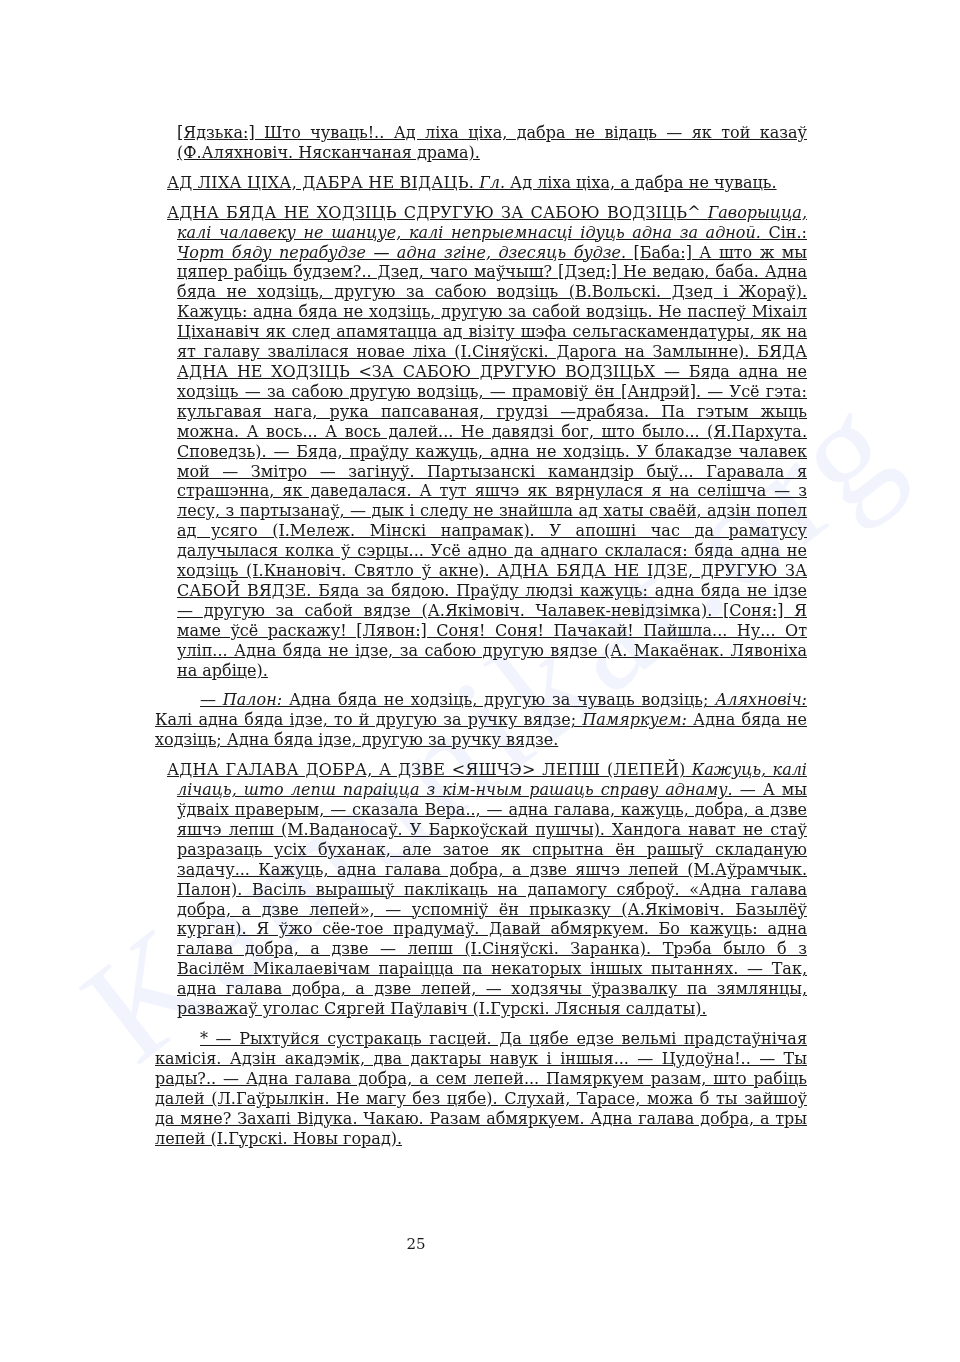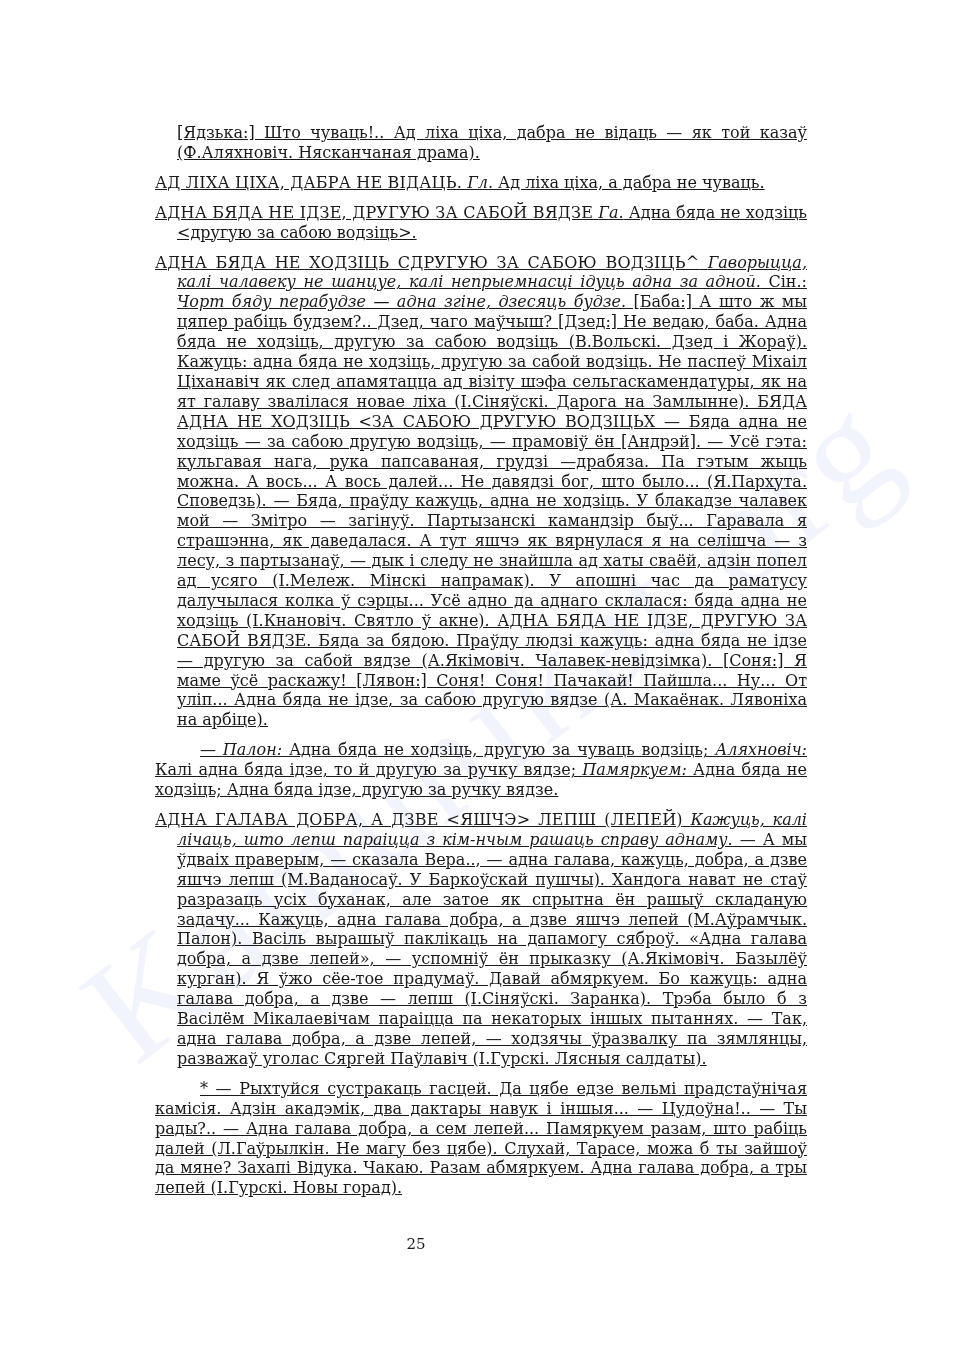--- a/index.html
+++ b/index.html
@@ -6,21 +6,21 @@
   body { width: 960px; height: 1362px; position: relative; overflow: hidden; }
   .page {
     position: absolute; left: 155px; top: 123px; width: 652px;
     font-family: "DejaVu Serif", "Liberation Serif", serif;
     font-size: 16px; line-height: 19.9px; color: #1a1a1a;
     text-align: justify; z-index: 2; text-decoration: underline;
   }
   .entry { margin: 0 0 10px 0; padding-left: 22px; text-indent: -22px; }
   .entry.first-cont { padding-left: 22px; text-indent: 0; }
   .note { margin: 0 0 10px 0; text-indent: 45px; }
-  .head { letter-spacing: 0.2px; }
+  .head { letter-spacing: 0.2px; margin-left: 12px; }
   i, .it { font-style: italic; }
   .pagenum {
     position: absolute; left: 0; width: 832px; top: 1235px; text-align: center;
     font-family: "DejaVu Serif", "Liberation Serif", serif; font-size: 15px; color: #1a1a1a;
   }
   .watermark {
     position: absolute; left: -60px; top: 640px; width: 1100px; text-align: center;
     transform: rotate(-38deg); transform-origin: center;
     font-family: "Liberation Serif", "DejaVu Serif", serif; font-size: 150px;
     color: #5a6ee8; opacity: 0.07; z-index: 1; white-space: nowrap; letter-spacing: 6px;
@@ -32,23 +32,20 @@
 <div class="watermark">Kamunikat.org</div>
 
 <div class="page">
   <p class="entry first-cont">[Ядзька:] Што чуваць!.. Ад ліха ціха, дабра не відаць — як той казаў (Ф.Аляхновіч. Нясканчаная драма).</p>
 
 
   <p class="entry">
     <span class="head">АД ЛІХА ЦІХА, ДАБРА НЕ ВІДАЦЬ.</span><span> </span><i>Гл.</i><span> Ад ліха ціха, а дабра не чуваць.</span>
   </p>
 
-  <p class="entry">
-    <span class="head">АДНА БЯДА НЕ ІДЗЕ, ДРУГУЮ ЗА САБОЙ ВЯДЗЕ</span><span> </span><i>Га.</i><span> Адна бяда не ходзіць &lt;другую за сабою водзіць&gt;.</span>
-  </p>
 
   <p class="entry">
     <span class="head">АДНА БЯДА НЕ ХОДЗІЦЬ СДРУГУЮ ЗА САБОЮ ВОДЗІЦЬ^</span><span> </span><i>Гаворыцца, калі чалавеку не шанцуе, калі непрыемнасці ідуць адна за адной.</i><span> Сін.: </span><i>Чорт бяду перабудзе — адна згіне, дзесяць будзе.</i><span> [Баба:] А што ж мы цяпер рабіць будзем?.. Дзед, чаго маўчыш? [Дзед:] Не ведаю, баба. Адна бяда не ходзіць, другую за сабою водзіць (В.Вольскі. Дзед і Жораў). Кажуць: адна бяда не ходзіць, другую за сабой водзіць. Не паспеў Міхаіл Ціханавіч як след апамятацца ад візіту шэфа сельгаскамендатуры, як на ят галаву звалілася новае ліха (І.Сіняўскі. Дарога на Замлынне). БЯДА АДНА НЕ ХОДЗІЦЬ &lt;ЗА САБОЮ ДРУГУЮ ВОДЗІЦЬХ — Бяда адна не ходзіць — за сабою другую водзіць, — прамовіў ён [Андрэй]. — Усё гэта: кульгавая нага, рука папсаваная, грудзі —драбяза. Па гэтым жыць можна. А вось... А вось далей... Не давядзі бог, што было... (Я.Пархута. Споведзь). — Бяда, праўду кажуць, адна не ходзіць. У блакадзе чалавек мой — Змітро — загінуў. Партызанскі камандзір быў... Гаравала я страшэнна, як даведалася. А тут яшчэ як вярнулася я на селішча — з лесу, з партызанаў, — дык і следу не знайшла ад хаты сваёй, адзін попел ад усяго (І.Мележ. Мінскі напрамак). У апошні час да раматусу далучылася колка ў сэрцы... Усё адно да аднаго склалася: бяда адна не ходзіць (І.Кнановіч. Святло ў акне). АДНА БЯДА НЕ ІДЗЕ, ДРУГУЮ ЗА САБОЙ ВЯДЗЕ. Бяда за бядою. Праўду людзі кажуць: адна бяда не ідзе — другую за сабой вядзе (А.Якімовіч. Чалавек-невідзімка). [Соня:] Я маме ўсё раскажу! [Лявон:] Соня! Соня! Пачакай! Пайшла... Ну... От уліп... Адна бяда не ідзе, за сабою другую вядзе (А. Макаёнак. Лявоніха на арбіце).</span>
   </p>
 
   <p class="note">
     <span>— </span><i>Палон:</i><span> Адна бяда не ходзіць, другую за чуваць водзіць; </span><i>Аляхновіч:</i><span> Калі адна бяда ідзе, то й другую за ручку вядзе; </span><i>Памяркуем:</i><span> Адна бяда не ходзіць; Адна бяда ідзе, другую за ручку вядзе.</span>
   </p>
 
   <p class="entry">

